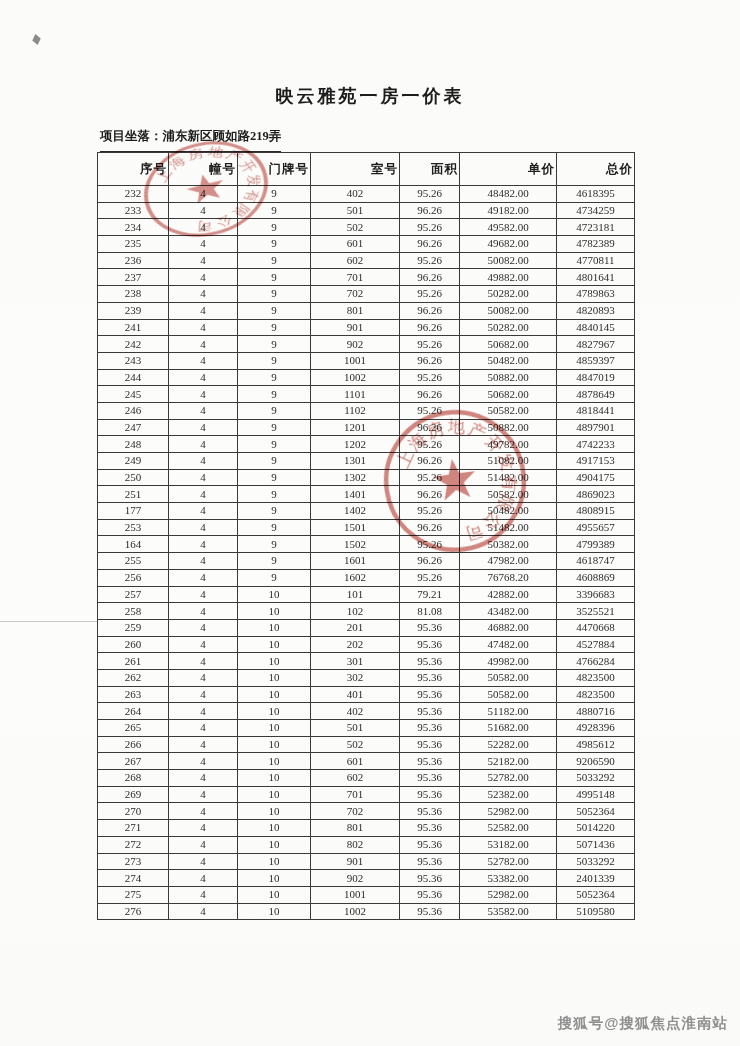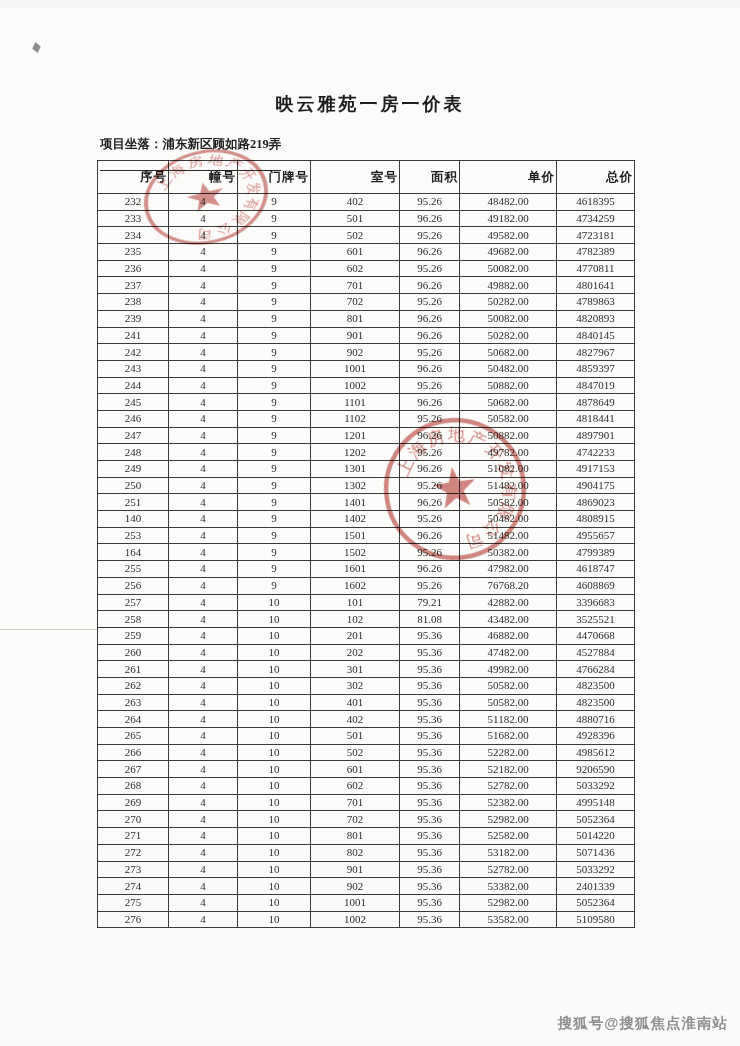--- a/index.html
+++ b/index.html
@@ -7,37 +7,36 @@
     width:740px;height:1046px;
     background:#f6f6f4;
     font-family:"Liberation Serif","DejaVu Serif",serif;
     color:#222;
     position:relative;
     overflow:hidden;
   }
   .page{
     position:absolute;inset:0;
     background:linear-gradient(180deg,#fbfbf9 0%,#fcfcfa 60%,#fafaf8 100%);
-    margin-top:8px;
   }
   .scan-mark{
     position:absolute;left:33px;top:36px;width:7px;height:7px;
     background:#6f6f6f;transform:rotate(40deg) skewX(15deg);opacity:.8;
   }
   .scan-line{
     position:absolute;left:0;top:621px;width:97px;height:1px;background:#c9c9c6;
   }
   .doc-title{
     position:absolute;top:84px;left:0;width:100%;
     text-align:center;font-size:18px;font-weight:bold;letter-spacing:3px;color:#1d1d1d;
   }
   .location-line{
     position:absolute;top:128px;left:100px;
     font-size:12.5px;font-weight:bold;color:#1d1d1d;
-    border-bottom:1px solid #2a2a2a;padding-bottom:17px;
+    border-bottom:1px solid #2a2a2a;padding-bottom:6px;
   }
   table.price-table{
     position:absolute;top:152px;left:97px;width:537px;
     border-collapse:collapse;table-layout:fixed;
     background:transparent;
   }
   .price-table col.c1{width:71px}.price-table col.c2{width:69px}
   .price-table col.c3{width:73px}.price-table col.c4{width:89px}
   .price-table col.c5{width:60px}.price-table col.c6{width:97px}
   .price-table col.c7{width:78px}
@@ -276,21 +275,21 @@
         <tr>
           <td>251</td>
           <td>4</td>
           <td>9</td>
           <td>1401</td>
           <td>96.26</td>
           <td>50582.00</td>
           <td>4869023</td>
         </tr>
         <tr>
-          <td>140</td>
+          <td>177</td>
           <td>4</td>
           <td>9</td>
           <td>1402</td>
           <td>95.26</td>
           <td>50482.00</td>
           <td>4808915</td>
         </tr>
         <tr>
           <td>253</td>
           <td>4</td>

